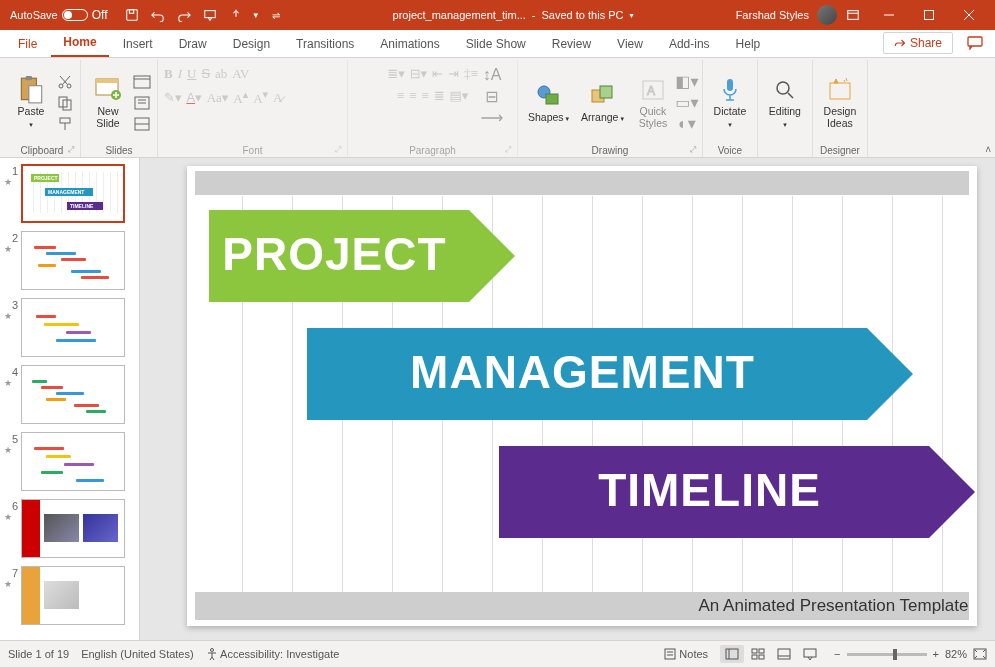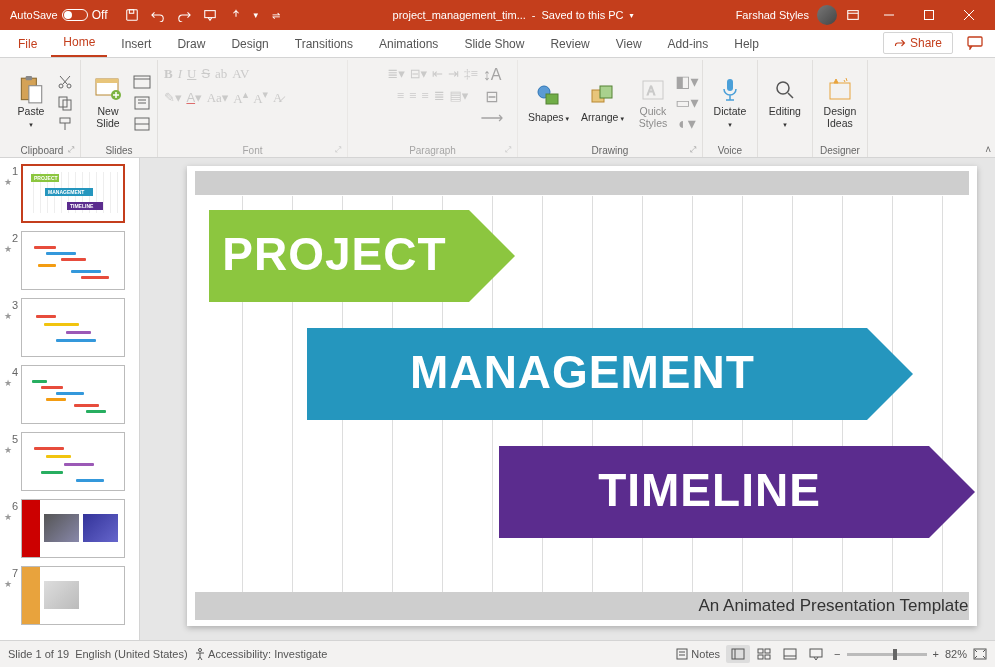--- a/index.html
+++ b/index.html
@@ -15,21 +15,21 @@
 .titlebar .center { flex: 1; text-align: center; display: flex; justify-content: center; align-items: center; gap: 6px; }
 .titlebar .right { display: flex; align-items: center; gap: 8px; padding-right: 2px; }
 .titlebar .winbtns { display: flex; }
 .titlebar .winbtn { width: 40px; height: 30px; display: flex; align-items: center; justify-content: center; }
 .avatar { width: 20px; height: 20px; border-radius: 50%; background: linear-gradient(135deg,#777,#444); }
 
 
 .tabs { background: #fff; height: 28px; display: flex; align-items: flex-end; border-bottom: 1px solid #d4d4d4; padding: 0 6px; gap: 2px; }
 .tab { padding: 5px 12px 6px; font-size: 12px; color: #555; cursor: pointer; }
 .tab.file { color: #c43e1c; font-weight: 400; }
-.tab.active { color: #c43e1c; border-bottom: 2px solid #c43e1c; font-weight: 400; }
+.tab.active { color: #c43e1c; border-bottom: 2px solid #c43e1c; font-weight: 700; }
 .tabs .spacer { flex: 1; }
 .share-btn { border: 1px solid #d4d4d4; padding: 3px 10px; font-size: 12px; color: #c43e1c; display: flex; align-items: center; gap: 4px; margin-bottom: 3px; border-radius: 2px; }
 .comment-btn { width: 28px; height: 22px; display: flex; align-items: center; justify-content: center; color: #c43e1c; margin-bottom: 3px; margin-left: 6px; }
 
 
 .ribbon { height: 100px; background: #f3f2f1; border-bottom: 1px solid #d4d4d4; display: flex; padding: 2px 4px 0; gap: 0; position: relative; }
 .ribbon-group { display: flex; flex-direction: column; align-items: stretch; padding: 2px 6px 14px; position: relative; border-right: 1px solid #e1dfdd; }
 .ribbon-group:last-child { border-right: none; }
 .group-content { flex: 1; display: flex; align-items: center; gap: 4px; }
 .group-label { position: absolute; bottom: 1px; left: 0; right: 0; text-align: center; font-size: 10px; color: #666; }
@@ -67,21 +67,21 @@
 .big-arrow::after { content: ''; position: absolute; right: -46px; top: 0; width: 0; height: 0; border-top: 46px solid transparent; border-bottom: 46px solid transparent; }
 .arrow1 { background: #8cc63f; left: 16px; top: 14px; width: 260px; }
 .arrow1::after { border-left: 46px solid #8cc63f; }
 .arrow2 { background: #2596be; left: 114px; top: 132px; width: 560px; }
 .arrow2::after { border-left: 46px solid #2596be; }
 .arrow3 { background: #5b2c8e; left: 306px; top: 250px; width: 430px; color: #fff; }
 .arrow3::after { border-left: 46px solid #5b2c8e; }
 .subtitle-band { position: absolute; bottom: 6px; left: 8px; right: 8px; height: 28px; background: #cecece; display: flex; align-items: center; justify-content: flex-end; font-size: 17px; color: #333; font-style: normal; }
 
 
-.statusbar { height: 27px; background: #f3f2f1; border-top: 1px solid #d4d4d4; display: flex; align-items: center; font-size: 11px; color: #555; padding: 0 8px; gap: 6px; }
+.statusbar { height: 27px; background: #f3f2f1; border-top: 1px solid #d4d4d4; display: flex; align-items: center; font-size: 11px; color: #555; padding: 0 8px; gap: 12px; }
 .statusbar .sp { flex: 1; }
 .view-btns { display: flex; gap: 2px; }
 .view-btn { width: 24px; height: 18px; display: flex; align-items: center; justify-content: center; color: #666; border-radius: 2px; }
 .view-btn.active { background: #ddd; }
 .zoom { display: flex; align-items: center; gap: 6px; }
 .zoom-track { width: 80px; height: 3px; background: #bbb; position: relative; }
 .zoom-thumb { position: absolute; top: -4px; left: 58%; width: 4px; height: 11px; background: #666; }
 
 svg { display: block; }
 </style>

